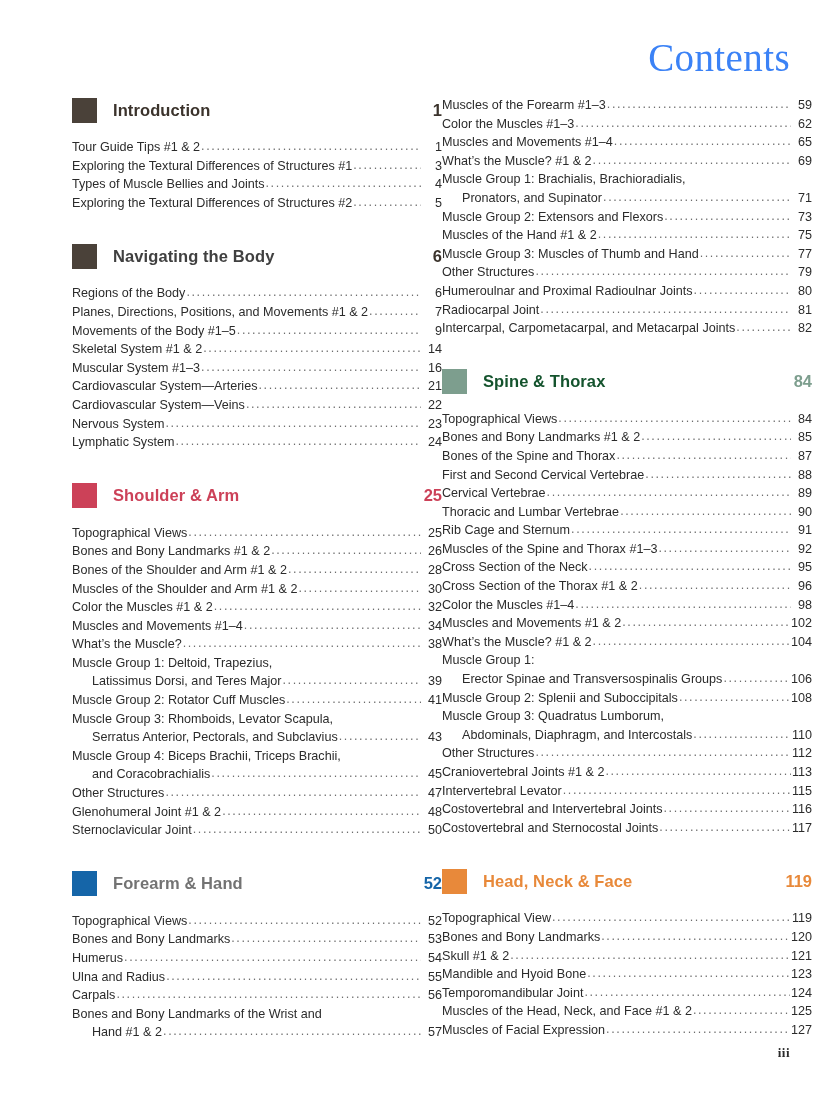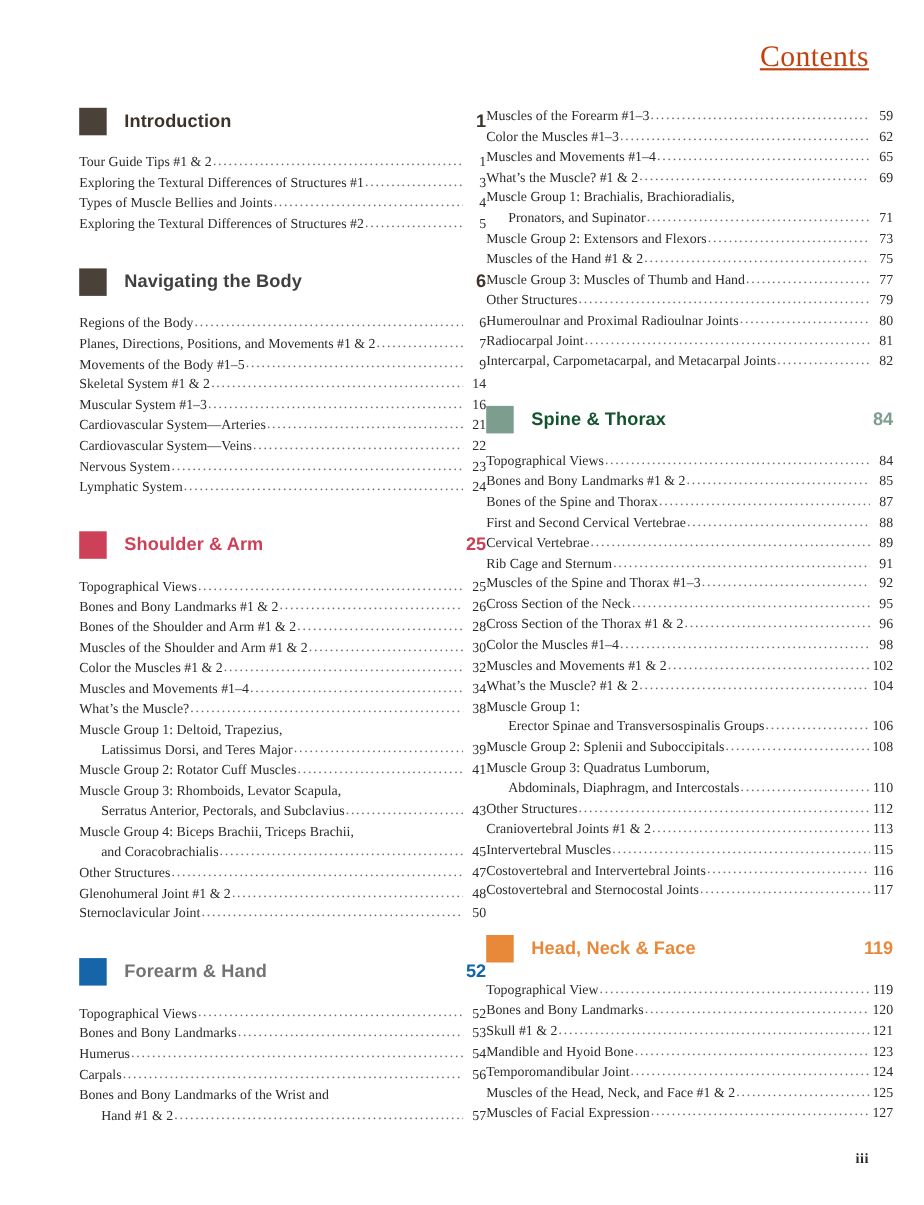--- a/index.html
+++ b/index.html
@@ -19,26 +19,25 @@
     box-sizing: border-box;
     overflow: hidden;
   }
 
   
   .contents-title {
     position: absolute;
     top: 38px;
     right: 50px;
     font-family: "Liberation Serif", serif;
-    font-size: 27px;
+    font-size: 39px;
     font-weight: 400;
-    color: #c2410c;
+    color: #3b82f6;
     letter-spacing: 0.4px;
     line-height: 1;
-    text-decoration: underline;
   }
 
   
   .columns {
     position: absolute;
     top: 96px;
     left: 0;
     width: 840px;
     display: flex;
     gap: 0px;
@@ -75,21 +74,21 @@
   }
   .section-page {
     font-size: 16.5px;
     font-weight: bold;
     text-align: right;
     flex: 0 0 auto;
     padding-left: 8px;
   }
 
   
-  .entries { margin-bottom: 30px; font-family: Liberation Serif, serif; }
+  .entries { margin-bottom: 30px; }
   .entry {
     display: flex;
     align-items: baseline;
     font-size: 12.6px;
     line-height: 18.6px;
     color: #2b2b2b;
     white-space: nowrap;
   }
   .entry .label { flex: 0 0 auto; }
   .entry.indent .label { padding-left: 20px; }
@@ -330,20 +329,25 @@
                 <span class="label">Bones and Bony Landmarks</span>
                 <span class="leader"></span>
                 <span class="pg">53</span>
               </div>
               <div class="entry">
                 <span class="label">Humerus</span>
                 <span class="leader"></span>
                 <span class="pg">54</span>
               </div>
               <div class="entry">
+                <span class="label">Ulna and Radius</span>
+                <span class="leader"></span>
+                <span class="pg">55</span>
+              </div>
+              <div class="entry">
                 <span class="label">Carpals</span>
                 <span class="leader"></span>
                 <span class="pg">56</span>
               </div>
               <div class="entry noleader">
                 <span class="label">Bones and Bony Landmarks of the Wrist and</span>
                 <span class="leader"></span>
                 <span class="pg"></span>
               </div>
               <div class="entry indent">
@@ -451,20 +455,25 @@
                 <span class="label">First and Second Cervical Vertebrae</span>
                 <span class="leader"></span>
                 <span class="pg">88</span>
               </div>
               <div class="entry">
                 <span class="label">Cervical Vertebrae</span>
                 <span class="leader"></span>
                 <span class="pg">89</span>
               </div>
               <div class="entry">
+                <span class="label">Thoracic and Lumbar Vertebrae</span>
+                <span class="leader"></span>
+                <span class="pg">90</span>
+              </div>
+              <div class="entry">
                 <span class="label">Rib Cage and Sternum</span>
                 <span class="leader"></span>
                 <span class="pg">91</span>
               </div>
               <div class="entry">
                 <span class="label">Muscles of the Spine and Thorax #1–3</span>
                 <span class="leader"></span>
                 <span class="pg">92</span>
               </div>
               <div class="entry">
@@ -521,21 +530,21 @@
                 <span class="label">Other Structures</span>
                 <span class="leader"></span>
                 <span class="pg">112</span>
               </div>
               <div class="entry">
                 <span class="label">Craniovertebral Joints #1 &amp; 2</span>
                 <span class="leader"></span>
                 <span class="pg">113</span>
               </div>
               <div class="entry">
-                <span class="label">Intervertebral Muscles</span>
+                <span class="label">Intervertebral Levator</span>
                 <span class="leader"></span>
                 <span class="pg">115</span>
               </div>
               <div class="entry">
                 <span class="label">Costovertebral and Intervertebral Joints</span>
                 <span class="leader"></span>
                 <span class="pg">116</span>
               </div>
               <div class="entry">
                 <span class="label">Costovertebral and Sternocostal Joints</span>

